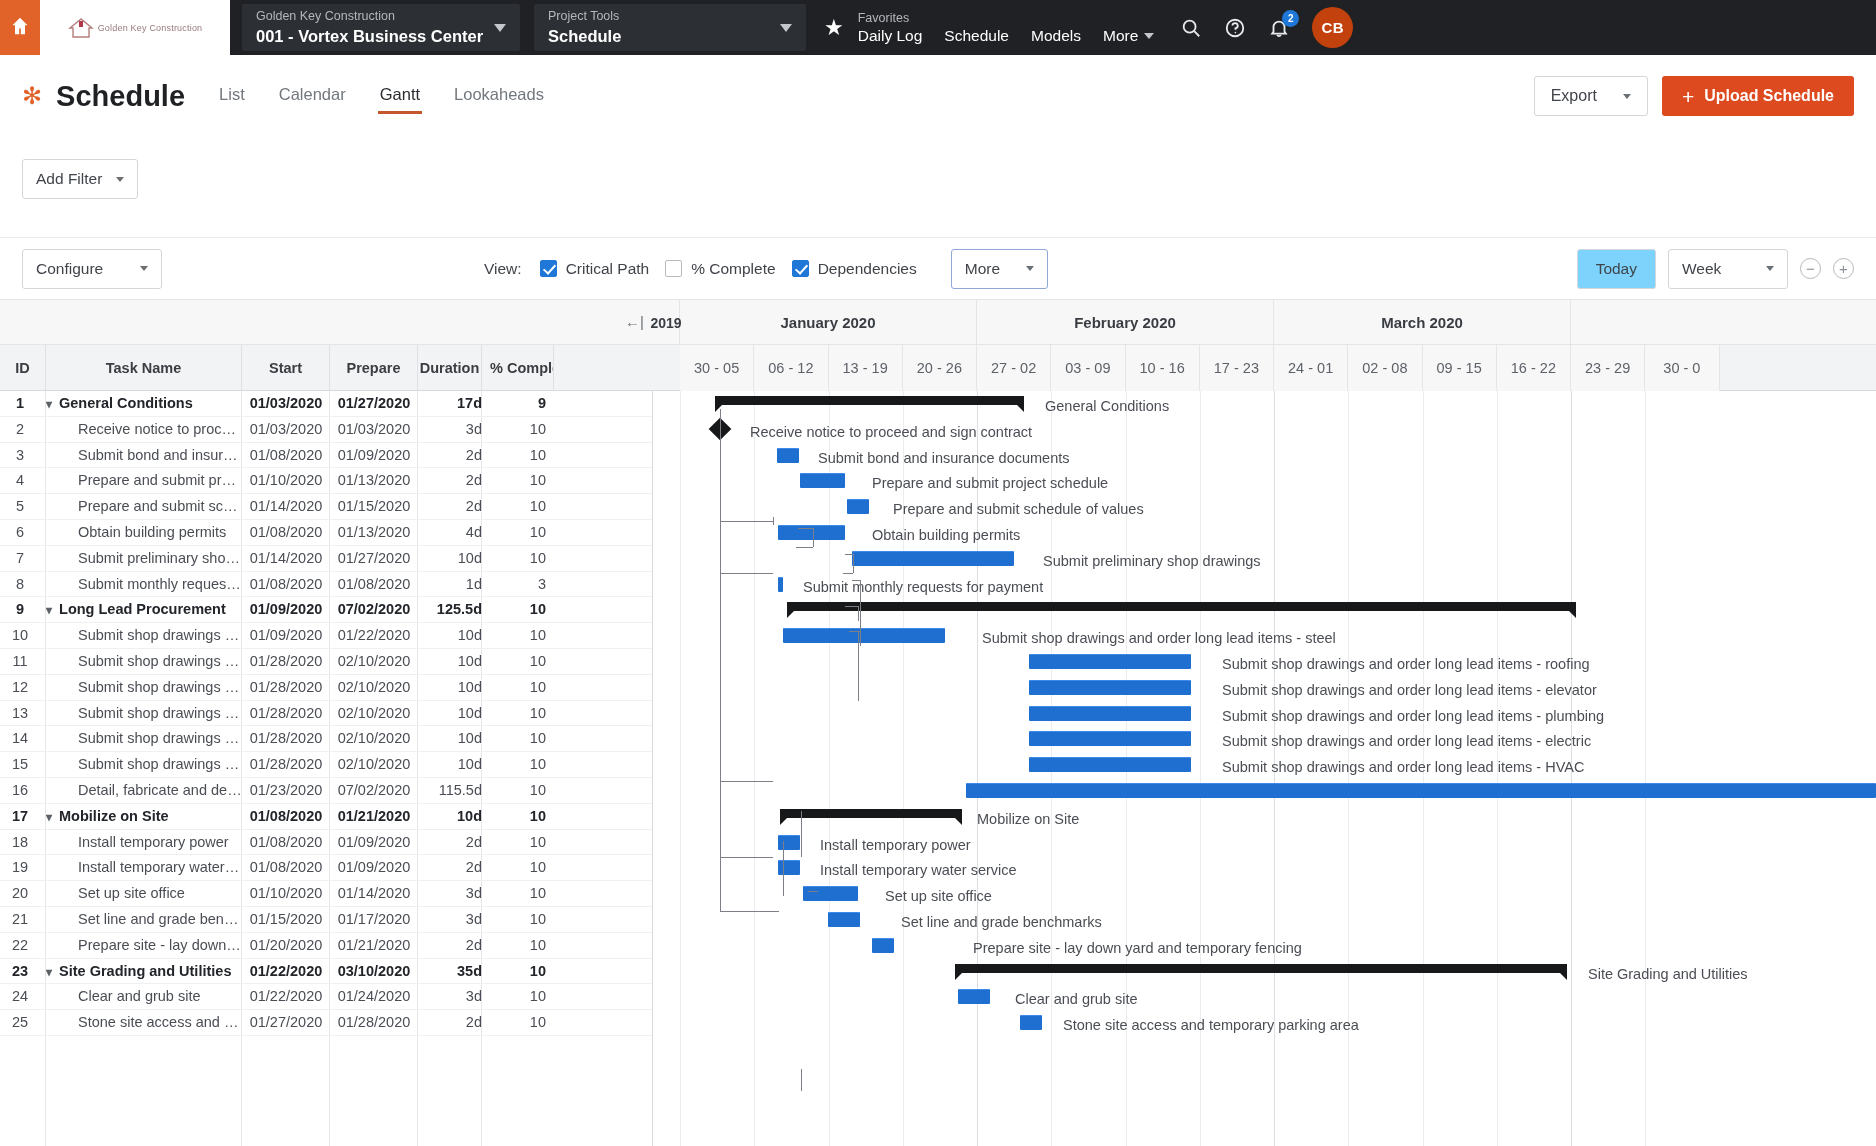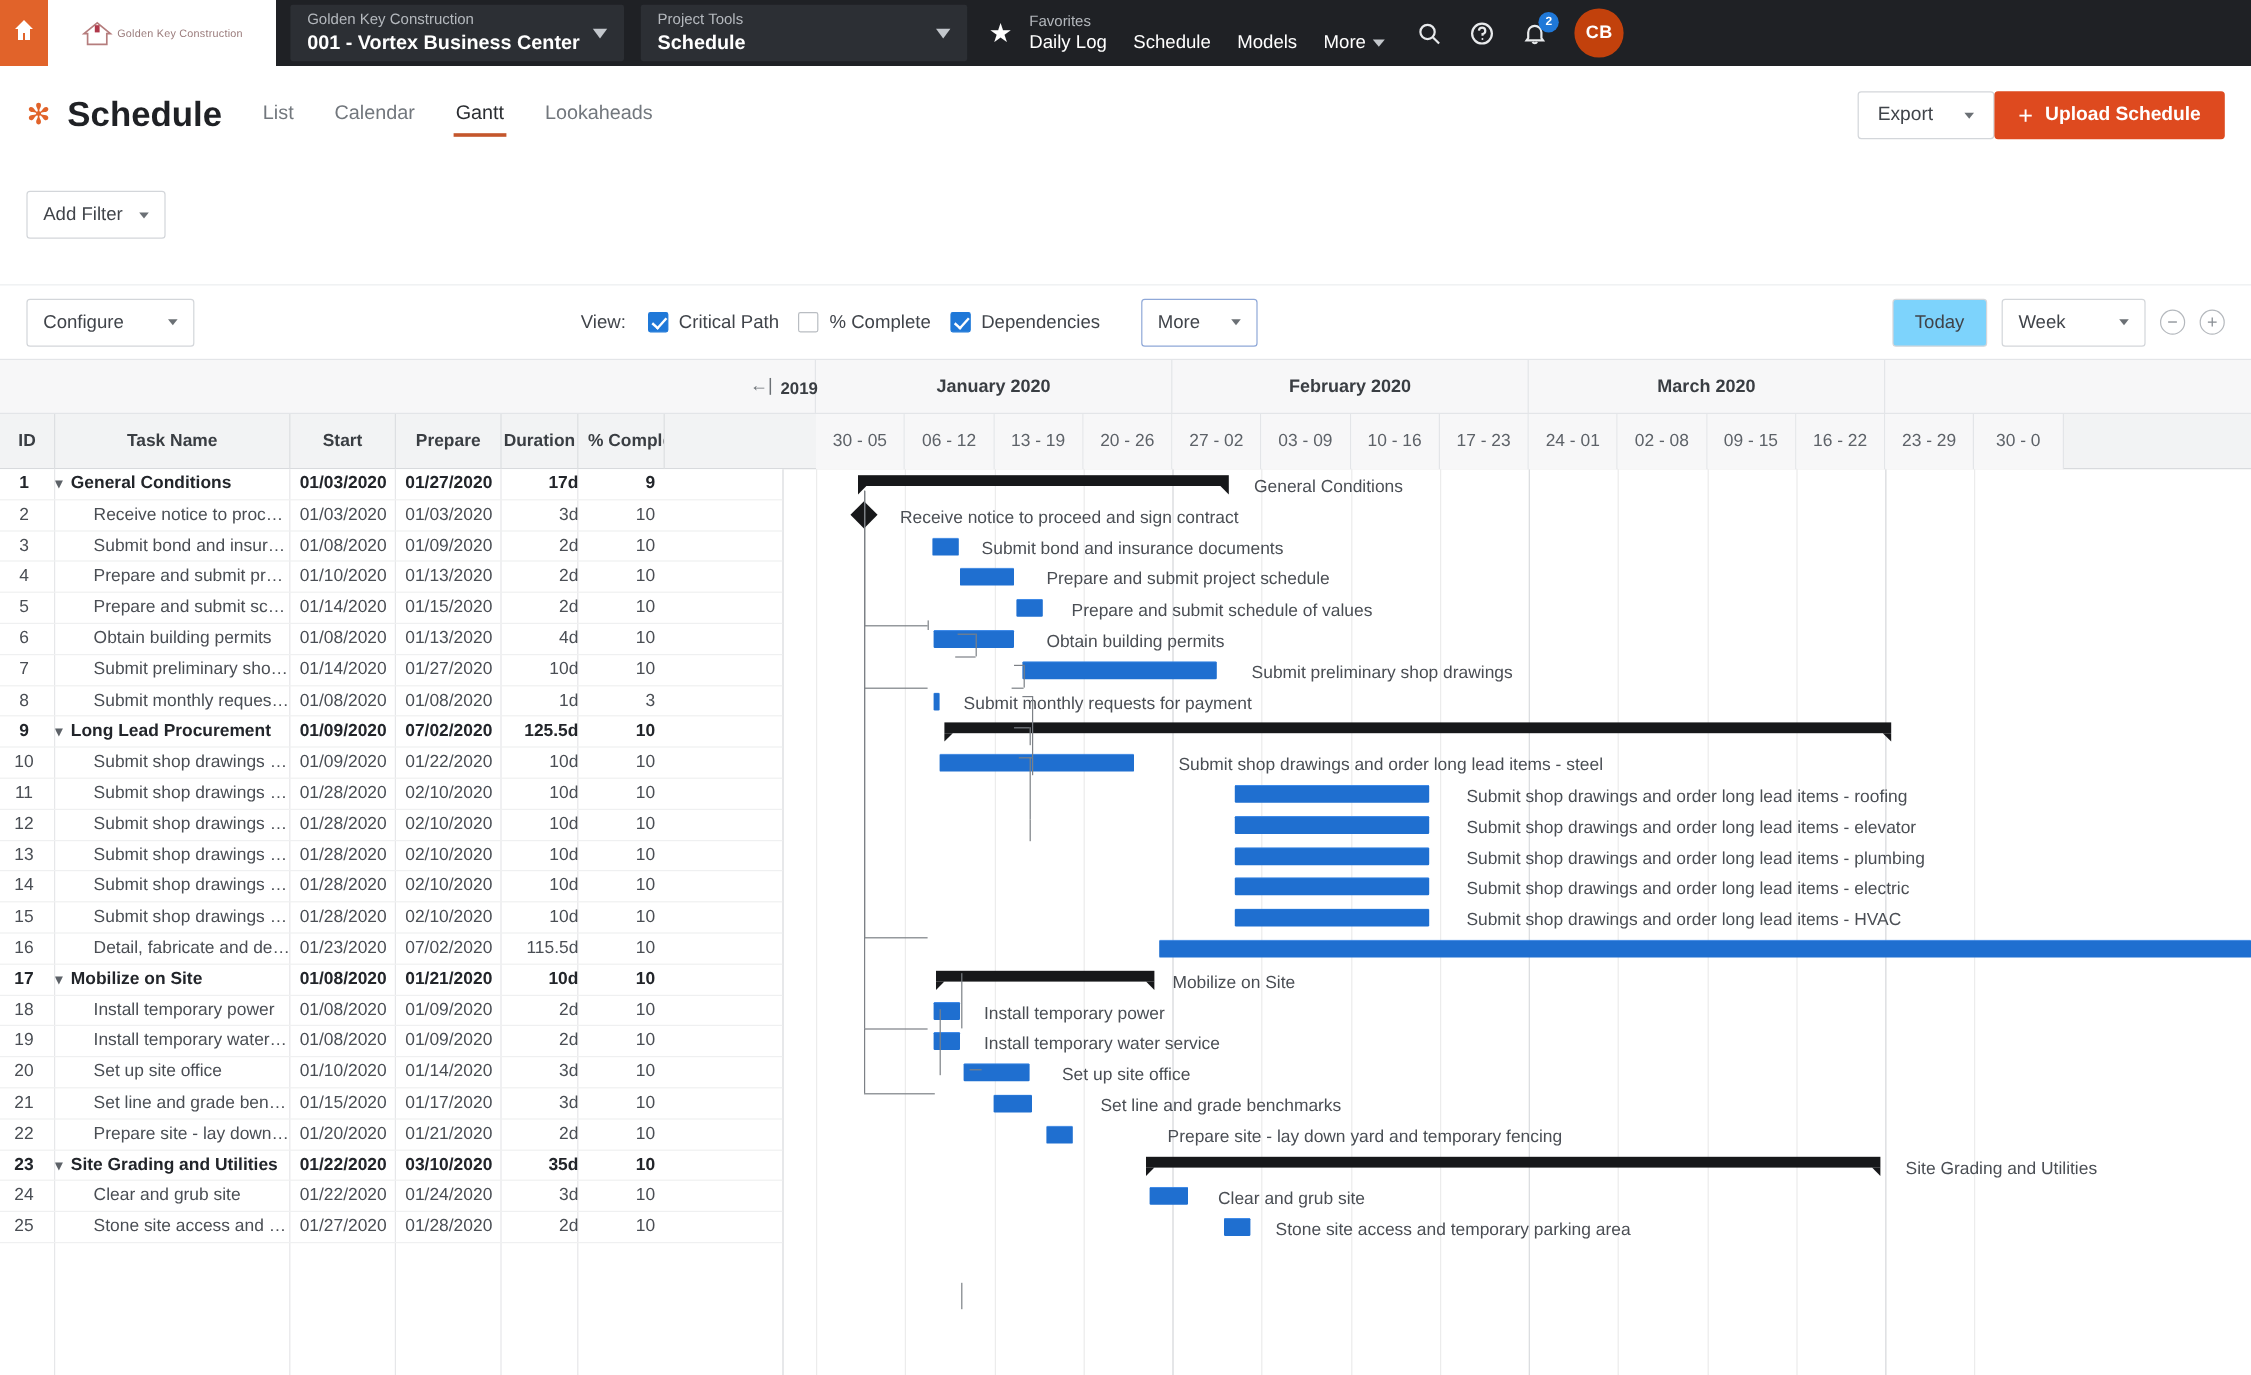--- a/index.html
+++ b/index.html
@@ -90,21 +90,21 @@
   .ptabs { display: flex; align-items: center; gap: 30px; }
   .ptab {
     font-size: 16.5px; color: #72777d; padding: 6px 2px 10px; position: relative;
     white-space: nowrap;
   }
   .ptab.active { color: #2a2d31; }
   .ptab.active:after {
     content: ""; position: absolute; left: 0; right: 0; bottom: 0;
     height: 3px; background: #c4562c;
   }
-  .head-right { margin-left: auto; display: flex; align-items: center; }
+  .head-right { margin-left: auto; display: flex; align-items: center; gap: 14px; }
   .btn-export {
     border: 1px solid #d3d6da; background: #fff; border-radius: 3px;
     height: 40px; padding: 0 16px; display: flex; align-items: center;
     gap: 26px; font-size: 16px; color: #40444a;
   }
   .btn-upload {
     background: #de4a1f; border-radius: 3px; height: 40px; padding: 0 20px;
     display: flex; align-items: center; gap: 10px; color: #fff;
     font-size: 16px; font-weight: bold;
   }
@@ -696,21 +696,21 @@
         <div class="bar" style="top: 392px; left: 313px; width: 910px;"></div>
         <div class="summary" style="top: 417.8px; left: 127px; width: 182px;"></div>
         <span class="blabel" style="top: 420.8px; left: 324px;">Mobilize on Site</span>
         <div class="bar" style="top: 443.6px; left: 125px; width: 22px;"></div>
         <span class="blabel" style="top: 446.6px; left: 167px;">Install temporary power</span>
         <div class="bar" style="top: 469.4px; left: 125px; width: 22px;"></div>
         <span class="blabel" style="top: 472.4px; left: 167px;">Install temporary water service</span>
         <div class="bar" style="top: 495.2px; left: 150px; width: 55px;"></div>
         <span class="blabel" style="top: 498.2px; left: 232px;">Set up site office</span>
         <div class="bar" style="top: 521px; left: 175px; width: 32px;"></div>
-        <span class="blabel" style="top: 524px; left: 264px;">Set line and grade benchmarks</span>
+        <span class="blabel" style="top: 524px; left: 248px;">Set line and grade benchmarks</span>
         <div class="bar" style="top: 546.8px; left: 219px; width: 22px;"></div>
         <span class="blabel" style="top: 549.8px; left: 320px;">Prepare site - lay down yard and temporary fencing</span>
         <div class="summary" style="top: 572.6px; left: 302px; width: 612px;"></div>
         <span class="blabel" style="top: 575.6px; left: 935px;">Site Grading and Utilities</span>
         <div class="bar" style="top: 598.4px; left: 305px; width: 32px;"></div>
         <span class="blabel" style="top: 601.4px; left: 362px;">Clear and grub site</span>
         <div class="bar" style="top: 624.2px; left: 367px; width: 22px;"></div>
         <span class="blabel" style="top: 627.2px; left: 410px;">Stone site access and temporary parking area</span>
         <div class="dep" style="left: 67px; top: 18px; width: 1px; height: 112px;"></div>
         <div class="dep" style="left: 67px; top: 130px; width: 53px; height: 1px;"></div>

